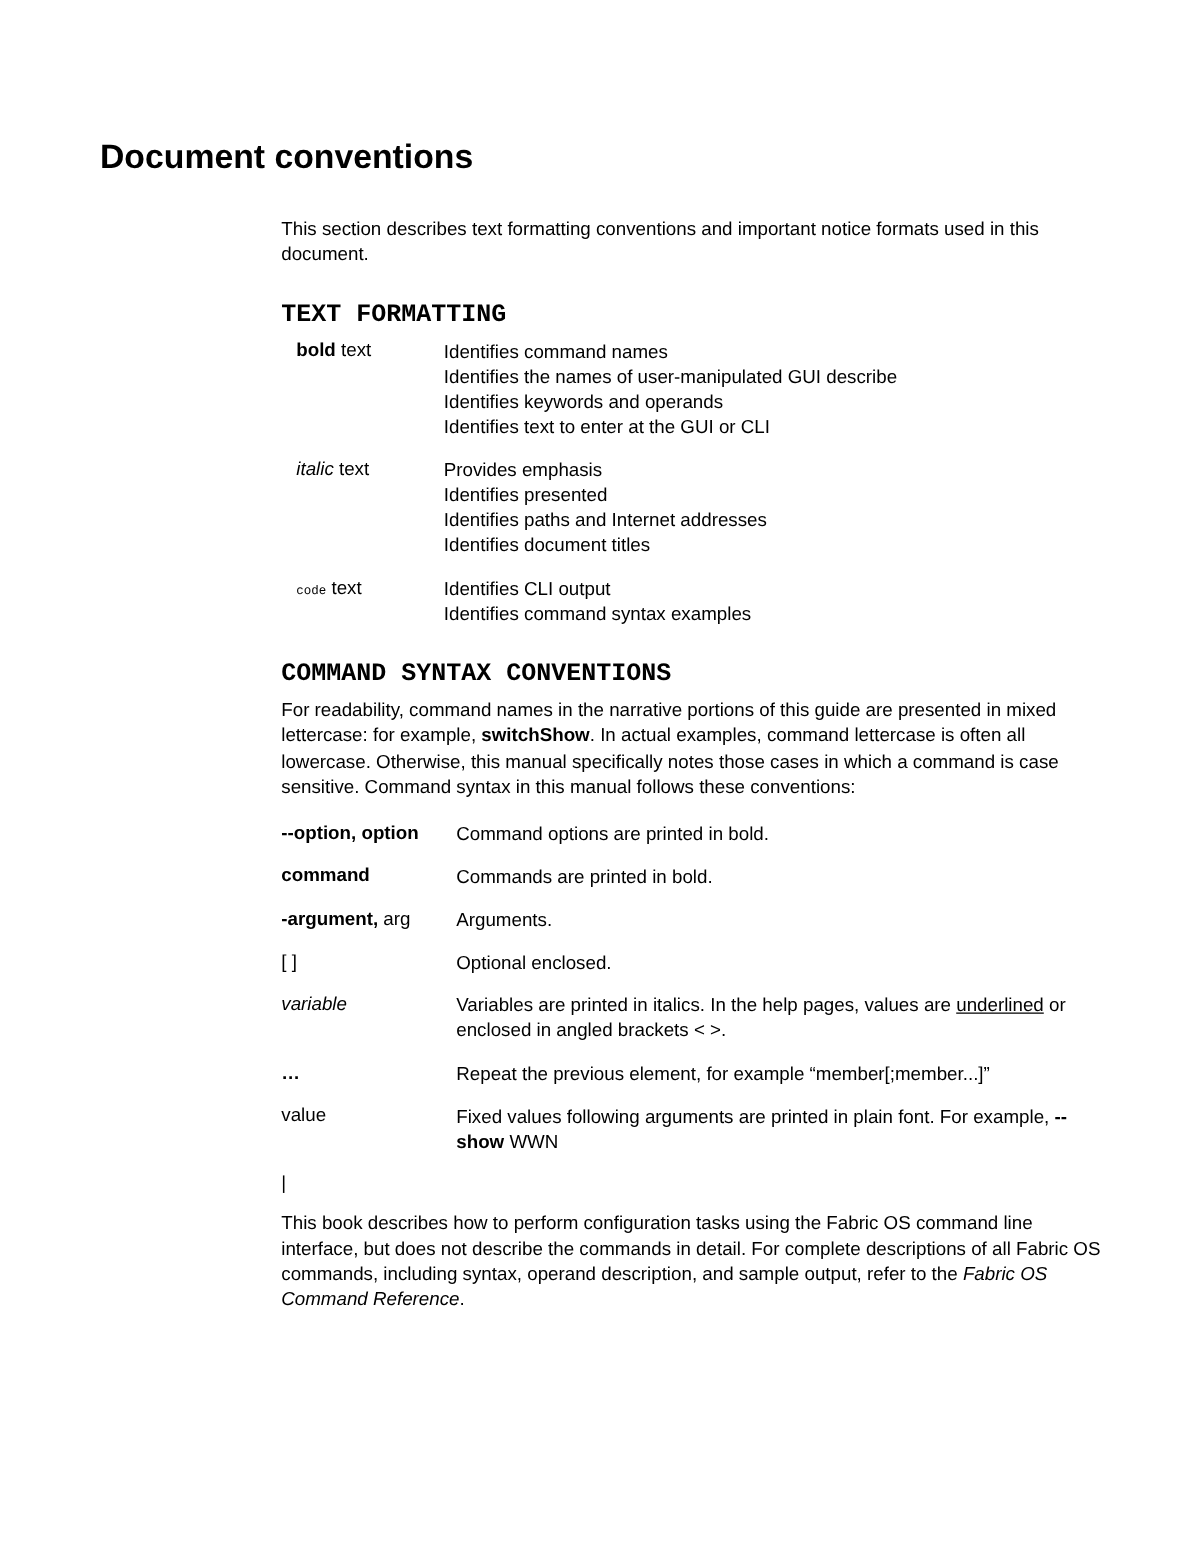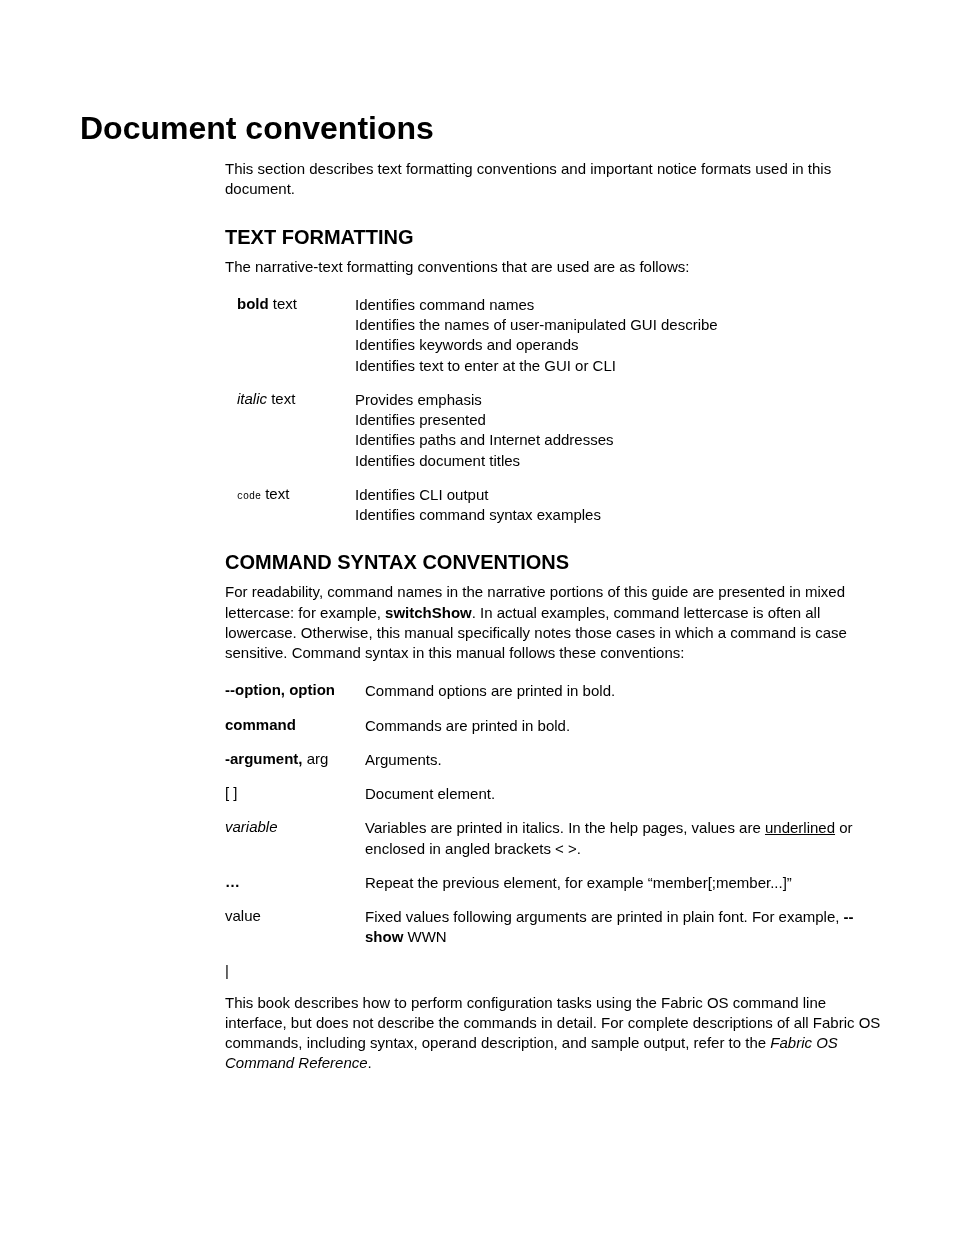--- a/index.html
+++ b/index.html
@@ -10,34 +10,34 @@
     padding: 0;
     background: #fff;
     width: 954px;
   }
   .page {
     padding: 110px 70px 60px 80px;
   }
   h1 {
     font-family: "Arial Narrow", Arial, sans-serif;
     font-stretch: condensed;
-    font-size: 32px;
+    font-size: 27px;
     font-weight: 600;
-    margin: 0 0 12px 0;
+    margin: 0 0 33px 0;
     letter-spacing: 0px;
   }
   .indent-block {
     margin-left: 145px;
   }
   p {
     margin: 0 0 18px 0;
     line-height: 1.35;
   }
   h2 {
-    font-family: Liberation Sans, sans-serif;
+    font-family: Liberation Mono, monospace;
     font-stretch: condensed;
     font-size: 20px;
     font-weight: 600;
     letter-spacing: 0px;
     margin: 26px 0 8px 0;
   }
   .row {
     display: flex;
     margin-bottom: 14px;
   }
@@ -62,21 +62,20 @@
 
 <div class="page">
 
   <h1>Document conventions</h1>
 
   <div class="indent-block">
 
     <p>This section describes text formatting conventions and important notice formats used in this document.</p>
 
     <h2>TEXT FORMATTING</h2>
-    <p>The narrative-text formatting conventions that are used are as follows:</p>
 
     <div class="row nested">
       <div class="key">
         <span class="bold">bold</span><span> text</span>
       </div>
       <div class="val">
         <span>Identifies command names</span><br>
         <span>Identifies the names of user-manipulated GUI describe</span><br>
         <span>Identifies keywords and operands</span><br>
         <span>Identifies text to enter at the GUI or CLI</span>
@@ -122,21 +121,21 @@
 
     <div class="row">
       <div class="key2">
         <span class="bold">-argument,</span><span> arg</span>
       </div>
       <div class="val">Arguments.</div>
     </div>
 
     <div class="row">
       <div class="key2">[ ]</div>
-      <div class="val">Document element.</div>
+      <div class="val">Optional enclosed.</div>
     </div>
 
     <div class="row">
       <div class="key2 italic">variable</div>
       <div class="val">
         <span>Variables are printed in italics. In the help pages, values are </span><span class="underline">underlined</span><span> or enclosed in angled brackets &lt; &gt;.</span>
       </div>
     </div>
 
     <div class="row">

